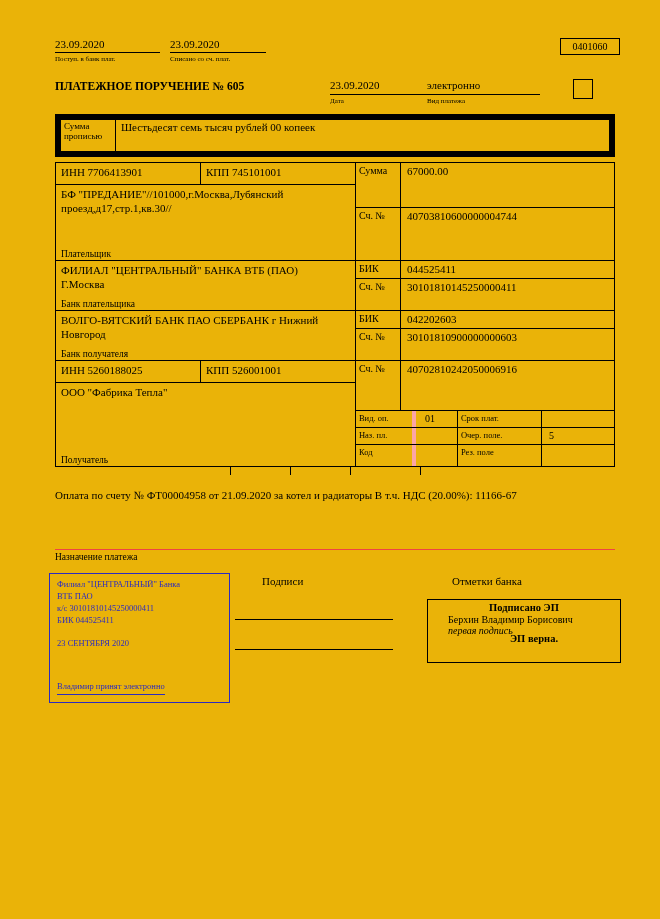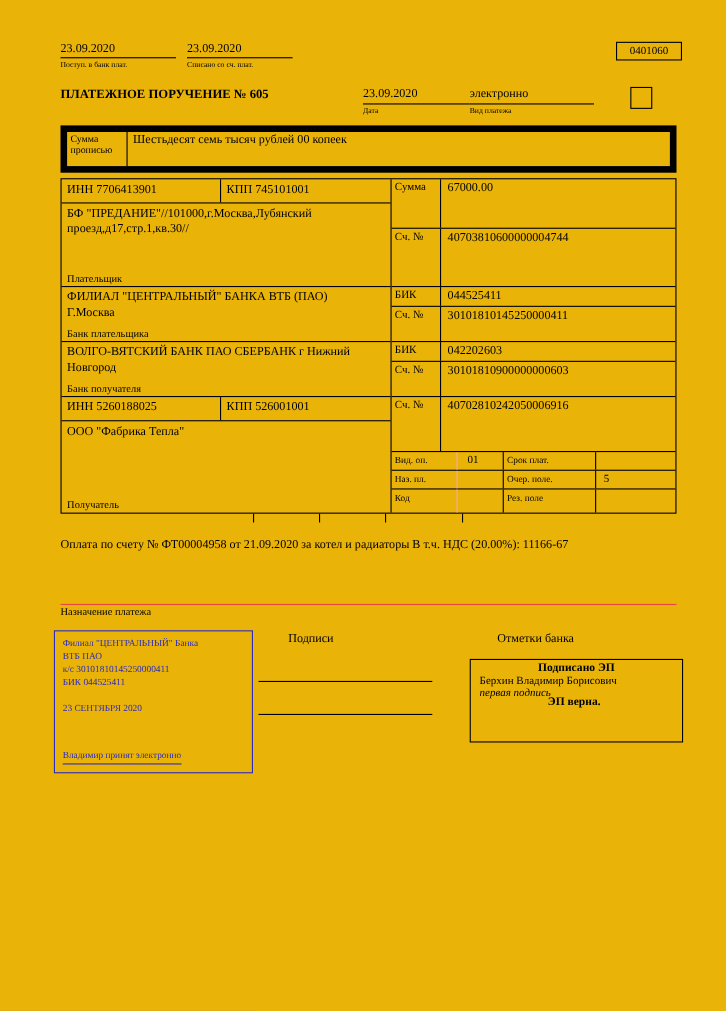--- a/index.html
+++ b/index.html
@@ -35,41 +35,41 @@
   .lr3,.lr4{height:50px;border-bottom:1px solid #000}
   .lr6{height:83px}
   .namecell{display:flex;flex-direction:column;justify-content:space-between;padding:2px 5px 1px 5px;height:100%}
   .name{white-space:pre-line;line-height:14px}
   .caption{font-size:9.5px}
   .rr{display:flex;border-bottom:1px solid #000}
   .rr .lab{width:45px;border-right:1px solid #000;padding:2px 3px;font-size:10px}
   .rr .val{flex:1;padding:2px 6px}
   .h45{height:45px}.h53{height:53px}.h18{height:18px}.h32{height:32px}.h50{height:50px}
   .sr{display:flex;border-bottom:1px solid #000;height:17px;font-size:8.5px}
-  .sr .sc1{width:60px;border-right:1px solid #fca5a5;padding:2px 3px}
+  .sr .sc1{width:60px;border-right:4px solid #fca5a5;padding:2px 3px}
   .sr .sc2{width:42px;border-right:1px solid #000;padding:2px 9px;font-size:10px}
   .sr .sc3{width:84px;border-right:1px solid #000;padding:2px 3px}
   .sr .sc4{flex:1;padding:2px 7px;font-size:10px}
   .sr-last{border-bottom:none;height:21px}
   
   .ticks{position:relative;height:9px;width:560px}
   .tick{position:absolute;top:0;width:1px;height:8px;background:#000}
   
   .purpose-text{margin-top:12px;width:560px;line-height:14px}
   .purpose-label-block{margin-top:47px;border-top:1px solid #ef4444;width:560px;padding-top:2px}
   
   .footer{position:relative;height:235px}
   .stamp{position:absolute;left:-6px;top:11px;width:181px;height:130px;border:1px solid #2b2bc0;color:#2b2bc0;font-size:8.5px;padding:4px 7px;line-height:12px}
   .stamp-date{margin-top:11px}
   .stamp-footer{position:absolute;left:7px;bottom:7px;border-bottom:1px solid #2b2bc0;padding-bottom:2px}
   .signatures-label{position:absolute;left:207px;top:13px;font-size:11px}
   .sig-line{position:absolute;left:180px;width:158px;border-bottom:1px solid #000;height:1px}
   .sig1{top:57px}.sig2{top:87px}
   .marks-label{position:absolute;left:397px;top:13px;font-size:11px}
-  .esign-box{position:absolute;left:372px;top:37px;width:194px;height:76px;border:1px solid #000;padding:2px 8px}
+  .esign-box{position:absolute;left:372px;top:37px;width:194px;height:64px;border:1px solid #000;padding:2px 20px}
   .es-title{font-weight:bold;font-size:10.5px;text-align:center}
   .es-name{font-size:10px;margin-top:1px}
   .es-note{font-style:italic;font-size:10px}
   .es-ver{font-weight:bold;font-size:10.5px;margin-left:62px;margin-top:-3px}
 </style>
 </head>
 <body>
 
 <div class="page">
 

